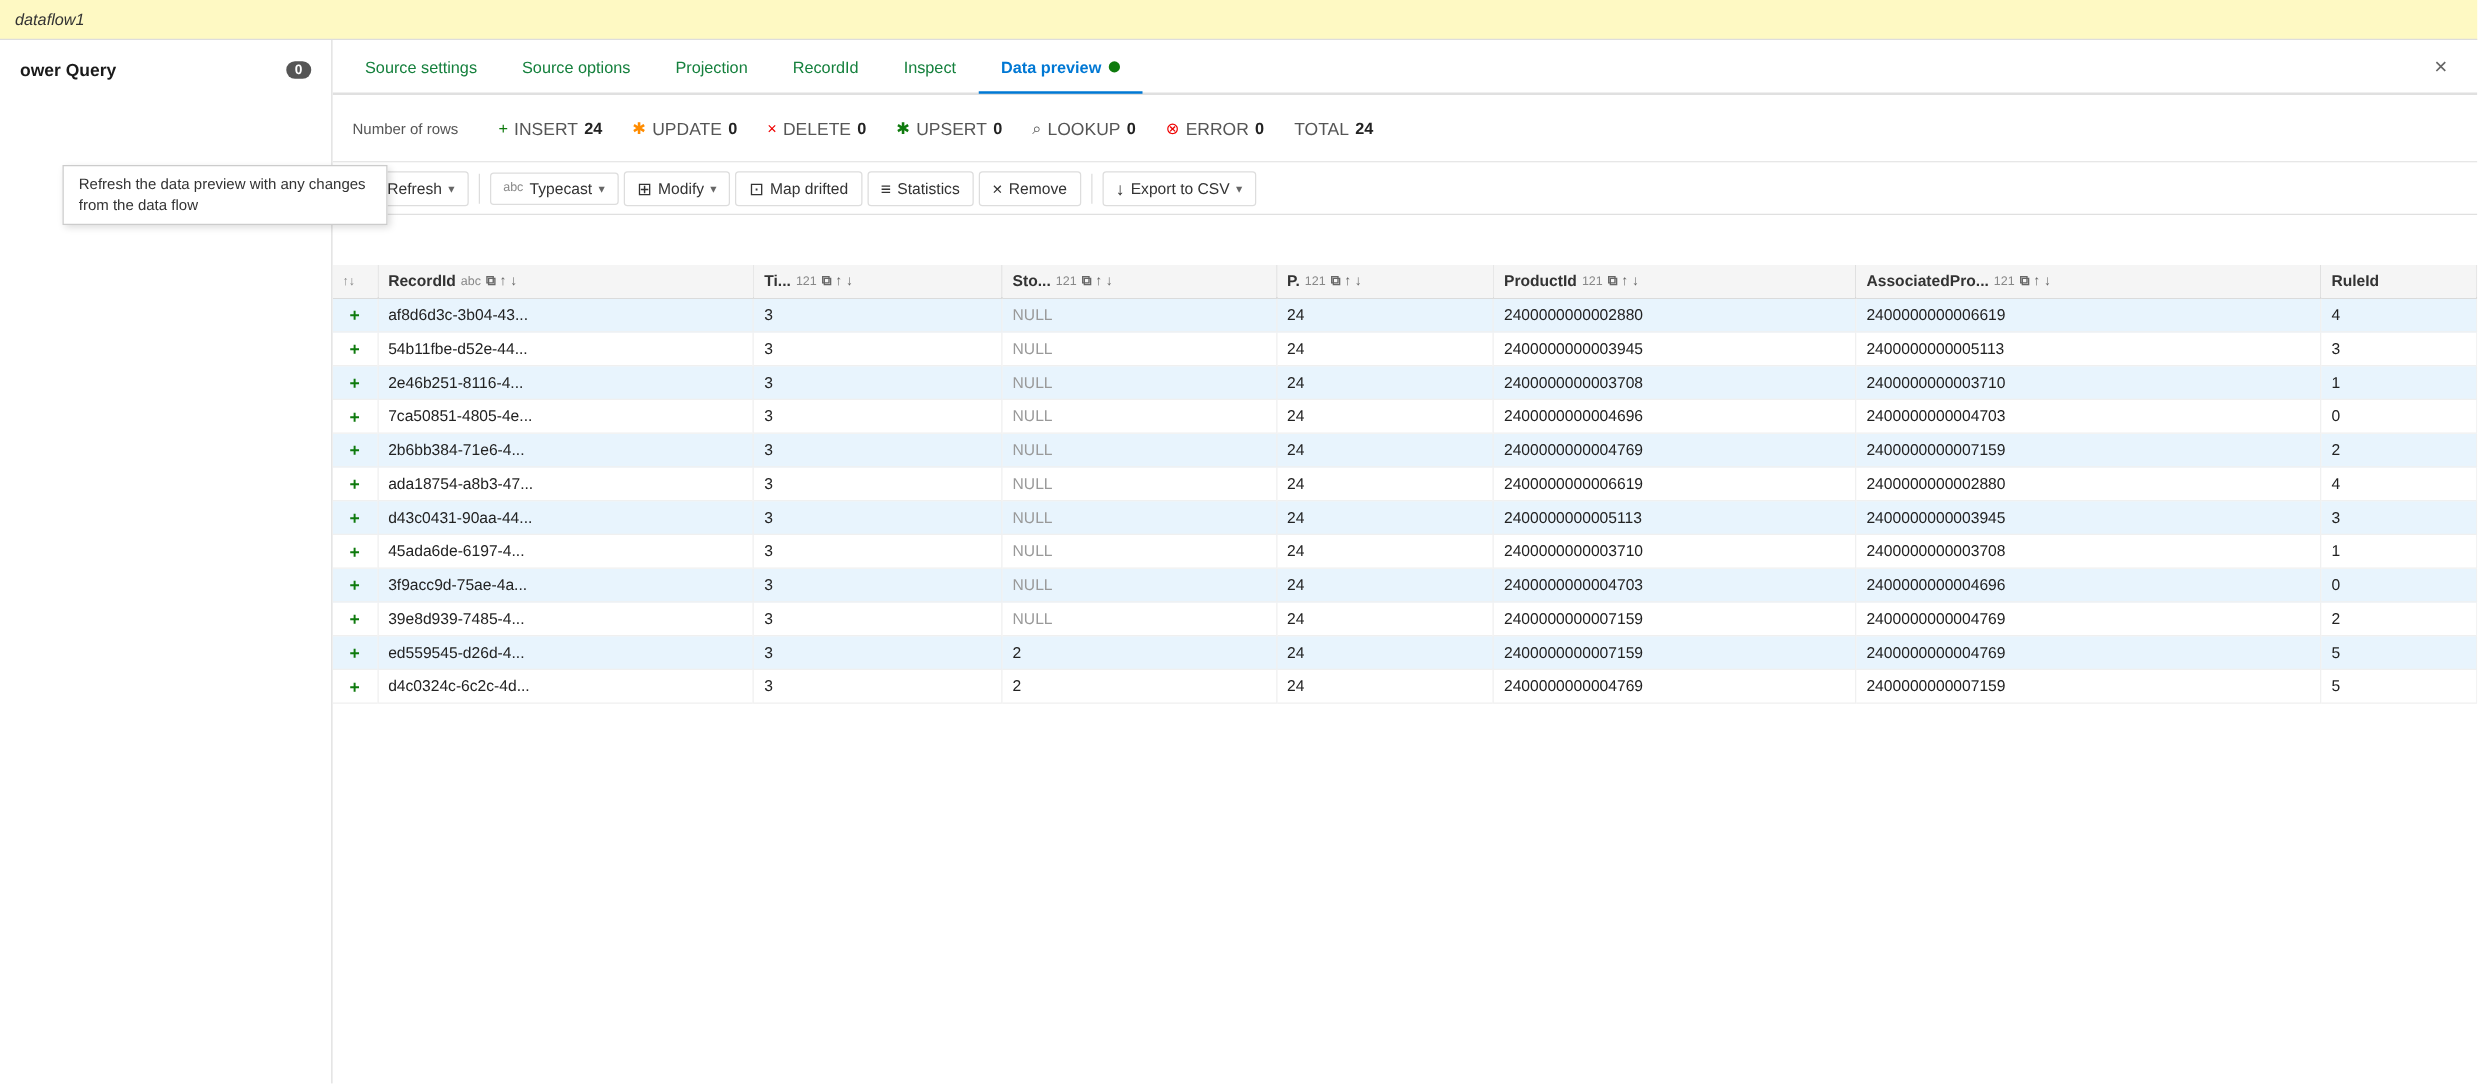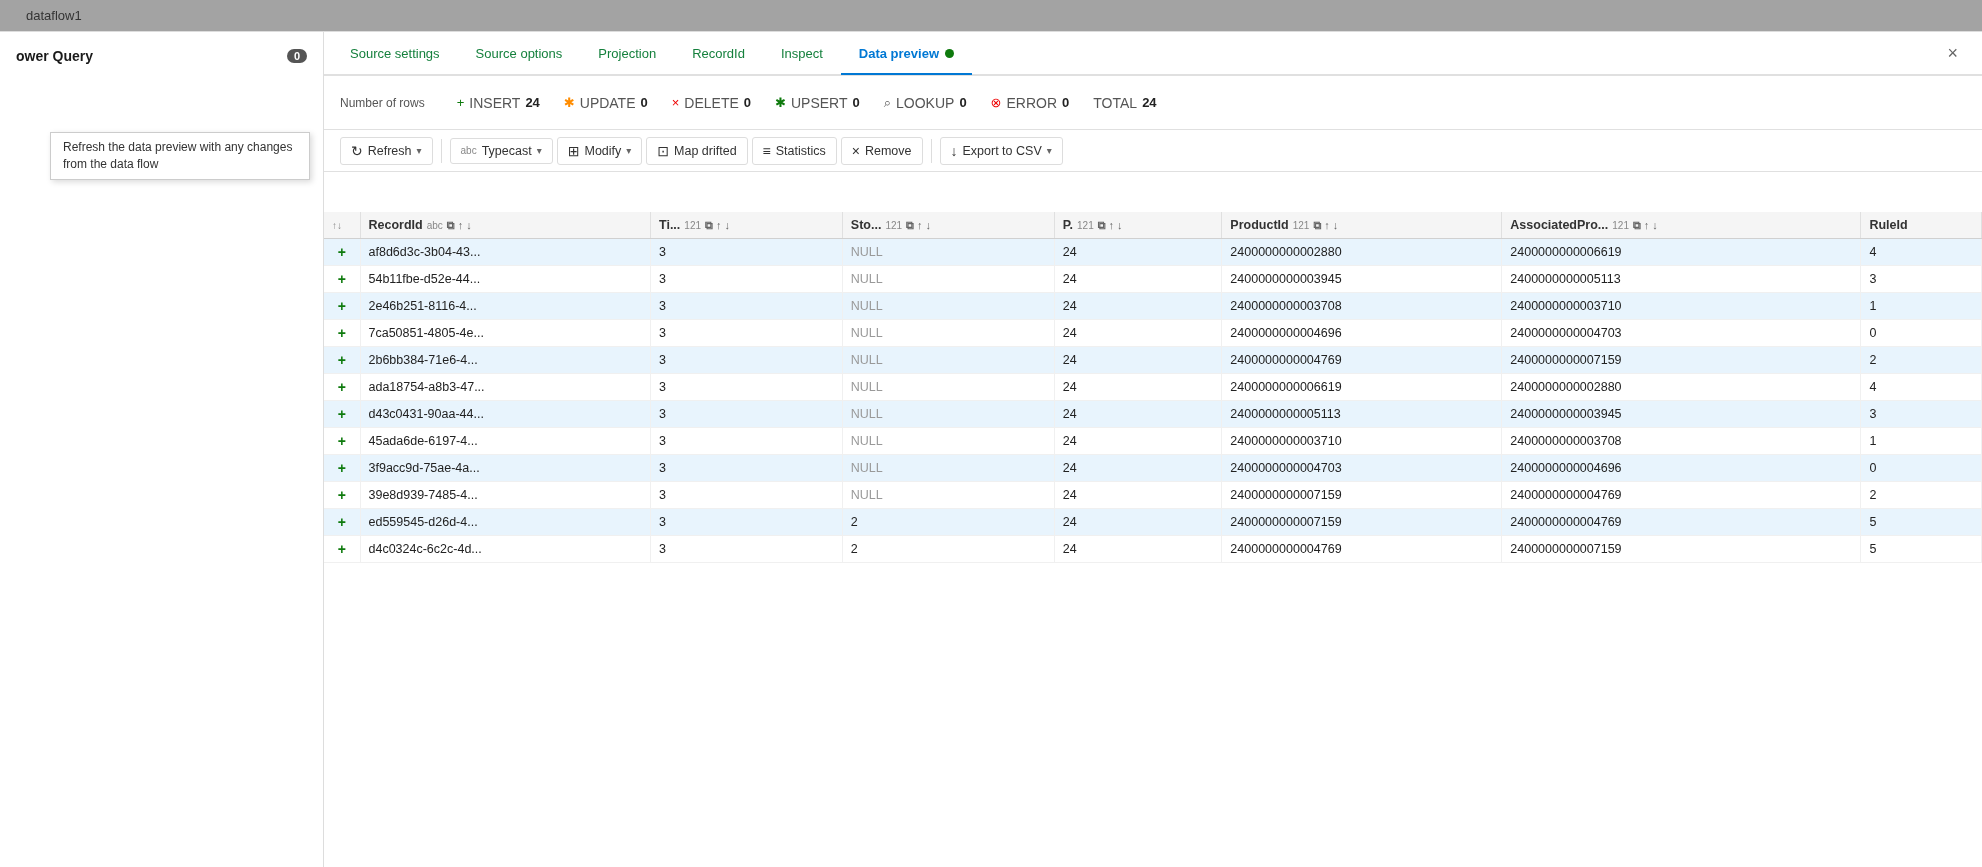--- a/index.html
+++ b/index.html
@@ -1,38 +1,39 @@
 <!DOCTYPE html>
 <html><head>
   <meta charset="utf-8">
   <style>
     * { box-sizing: border-box; margin: 0; padding: 0; font-family: 'Segoe UI', Arial, sans-serif; }
     body { background: #fff; overflow: hidden; width: 1982px; height: 867px; display: flex; flex-direction: column; }
 
     
     .title-bar {
       height: 32px;
-      background: #a3a3a3;
+      background: #fef9c3;
       border-bottom: 1px solid #ddd;
       display: flex;
       align-items: center;
-      padding: 0 26px;
+      padding: 0 12px;
       font-size: 13px;
       color: #333;
+      font-style: italic;
     }
 
     .main-container {
       display: flex;
       flex: 1;
       overflow: hidden;
     }
 
     
     .sidebar {
-      width: 324px;
+      width: 266px;
       border-right: 1px solid #ddd;
       background: #fff;
       display: flex;
       flex-direction: column;
       padding: 8px 0;
       position: relative;
     }
     .sidebar-title {
       font-size: 14px;
       font-weight: 600;

